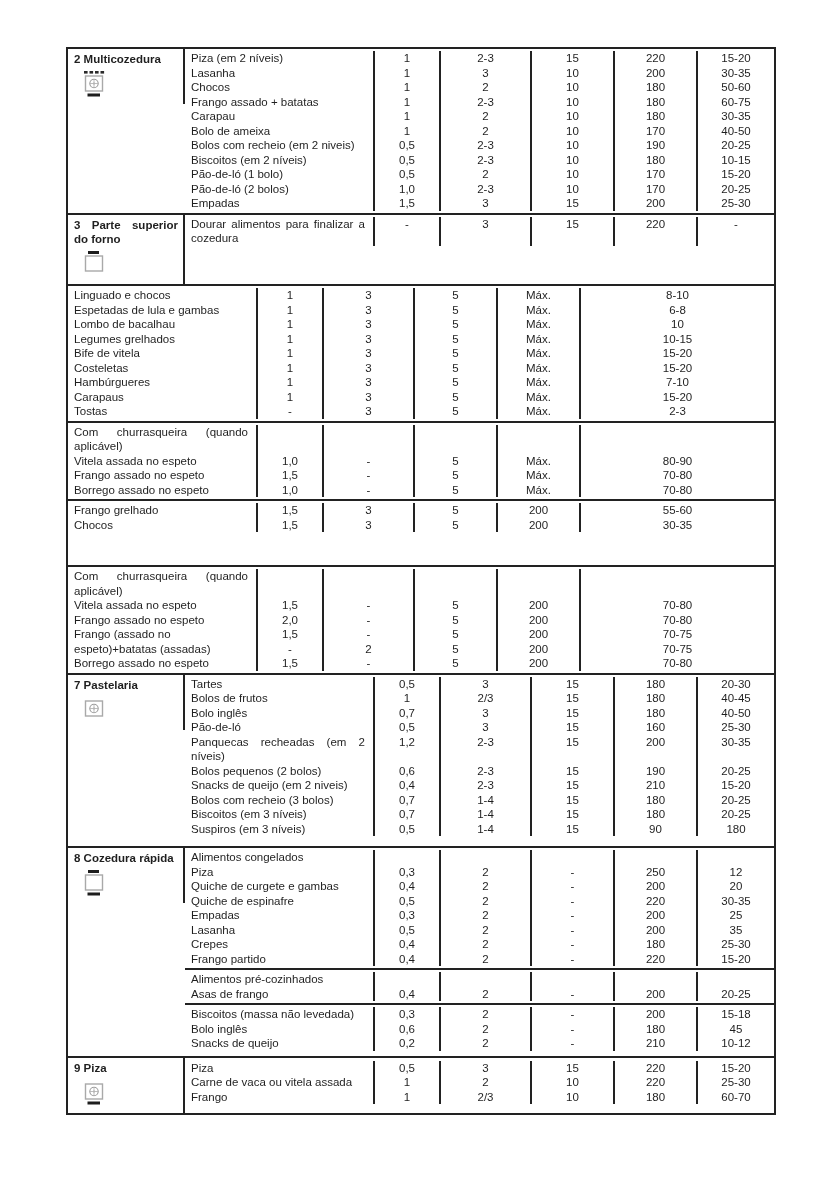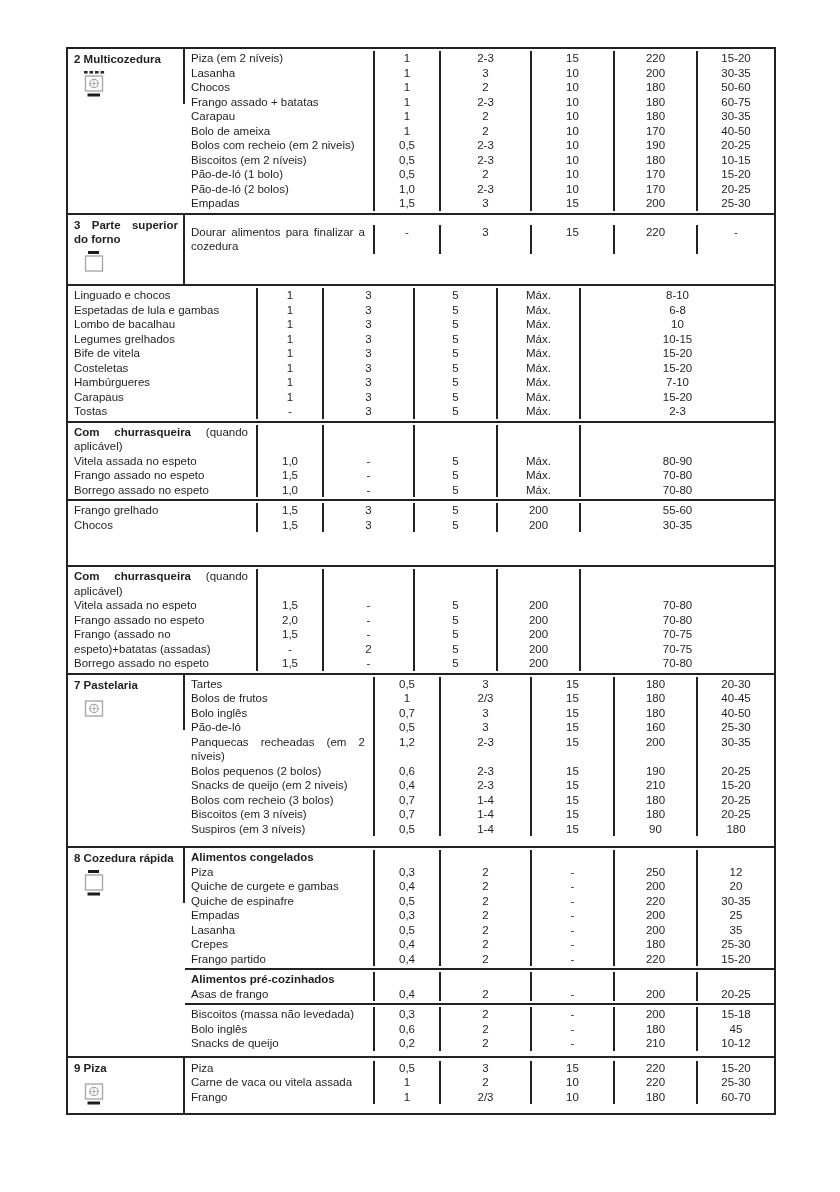--- a/index.html
+++ b/index.html
@@ -25,23 +25,23 @@
   .block + .block{border-top:2px solid #222;}
   .row{display:flex;align-items:stretch;}
   .cell{box-sizing:border-box;padding:0 3px;}
   .food-cell{flex:0 0 188px;width:188px;padding-left:6px;padding-right:8px;text-align:justify;}
   .val{border-left:2px solid #222;text-align:center;}
   .w-cell{flex:0 0 66px;width:66px;}
   .lvl-cell{flex:0 0 91px;width:91px;}
   .pre-cell{flex:0 0 83px;width:83px;}
   .temp-cell{flex:0 0 83px;width:83px;}
   .time-cell{flex:1 1 auto;}
-  .hdr-bold{font-weight:bold;}
+  .hdr-bold{font-weight:normal;}
   
-  .minh58{min-height:56px;margin-top:8px;}
+  .minh58{min-height:56px;}
   .minh44{min-height:44px;}
   .minh62{min-height:60px;}
   .pad7-extra{padding-bottom:10px;}
   .pad9-extra{padding-bottom:6px;padding-top:3px;}
   .padfrescos{padding-bottom:5px;}
 </style>
 </head>
 <body>
 
 <div id="oven-table">

